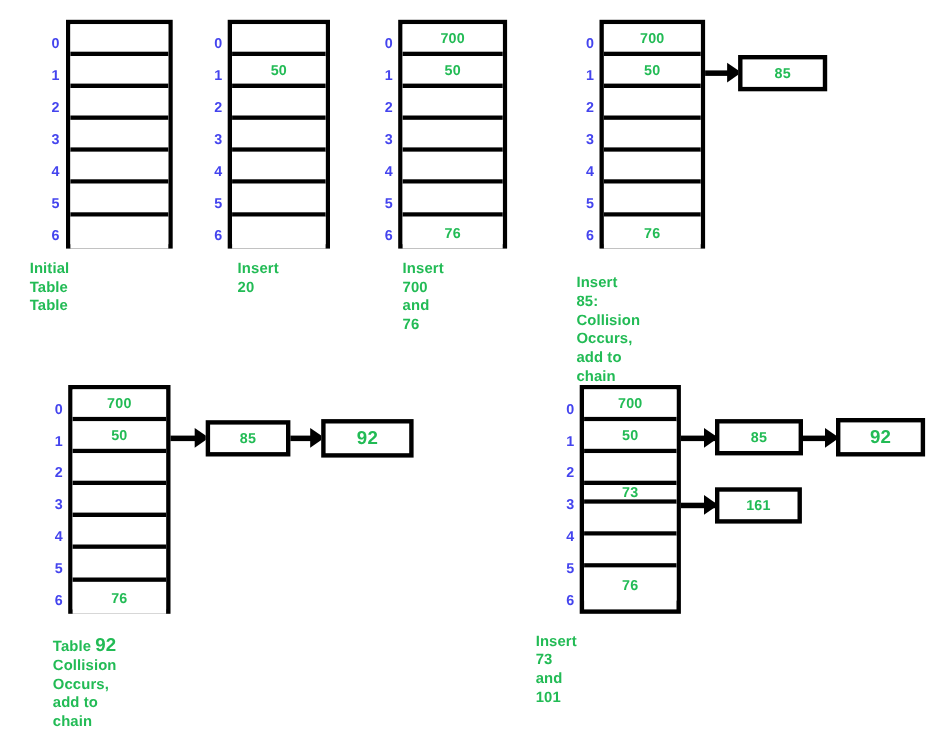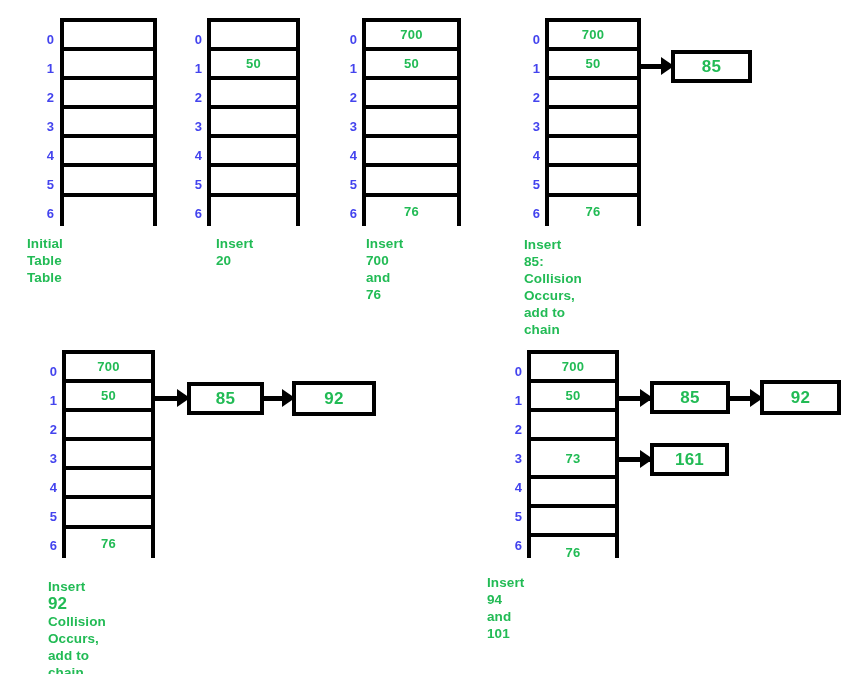--- a/index.html
+++ b/index.html
@@ -64,21 +64,21 @@
   
   .node {
     position: absolute;
     border: 4px solid #000000;
     background: #ffffff;
     box-sizing: border-box;
     display: flex;
     align-items: center;
     justify-content: center;
   }
-  .node .cell-value { font-size: 17px; }
+  .node .cell-value { font-size: 13px; }
   .node.big .cell-value { font-size: 17px; }
 
   
   .arrow {
     position: absolute;
     height: 5px;
     background: #000000;
   }
   .arrow-head {
     position: absolute;
@@ -240,21 +240,21 @@
     <span class="idx" style="left:524px; top:149px;">4</span>
     <span class="idx" style="left:524px; top:178px;">5</span>
     <span class="idx" style="left:524px; top:207px;">6</span>
 
     <div class="arrow" style="left:641px; top:64px; width:28px;"></div>
     <div class="arrow-head" style="left:661px; top:57px;"></div>
     <div class="node" style="left:671px; top:50px; width:81px; height:33px;">
       <span class="cell-value">85</span>
     </div>
 
-    <div class="caption" style="left:524px; top:236px;"><span>Insert 85: Collision</span><br><span>Occurs, add to chain</span></div>
+    <div class="caption" style="left:524px; top:248px;"><span>Insert 85: Collision</span><br><span>Occurs, add to chain</span></div>
   </div>
 
   <div class="diagram">
     <div class="table-wrap" style="left:62px; top:350px; width:93px; height:208px;">
       <div class="row" style="height:29.1px;">
           <span class="cell-value">700</span>
         </div>
       <div class="row" style="height:29.1px;">
           <span class="cell-value">50</span>
         </div>
@@ -287,35 +287,35 @@
     <div class="node" style="left:187px; top:382px; width:77px; height:33px;">
       <span class="cell-value">85</span>
     </div>
 
     <div class="arrow" style="left:264px; top:396px; width:26px;"></div>
     <div class="arrow-head" style="left:282px; top:389px;"></div>
     <div class="node big" style="left:292px; top:381px; width:84px; height:35px;">
       <span class="cell-value">92</span>
     </div>
 
-    <div class="caption" style="left:48px; top:578px;"><span>Insert </span><span class="big">92</span><span>  Collision</span><br><span>Occurs, add to chain</span></div>
+    <div class="caption" style="left:48px; top:578px;"><span>Table </span><span class="big">92</span><span>  Collision</span><br><span>Occurs, add to chain</span></div>
   </div>
 
   <div class="diagram">
     <div class="table-wrap" style="left:527px; top:350px; width:92px; height:208px;">
       <div class="row" style="height:29.1px;">
           <span class="cell-value">700</span>
         </div>
       <div class="row" style="height:29.1px;">
           <span class="cell-value">50</span>
         </div>
       <div class="row" style="height:29.1px;">
           <span class="cell-value"></span>
         </div>
-      <div class="row" style="height:38px;">
+      <div class="row" style="height:17px;">
           <span class="cell-value">73</span>
         </div>
       <div class="row" style="height:29.1px;">
           <span class="cell-value"></span>
         </div>
       <div class="row" style="height:29.1px;">
           <span class="cell-value"></span>
         </div>
       <div class="row" style="height:29.2px;">
           <span class="cell-value">76</span>
@@ -340,16 +340,16 @@
     <div class="node big" style="left:760px; top:380px; width:81px; height:35px;">
       <span class="cell-value">92</span>
     </div>
 
     <div class="arrow" style="left:619px; top:457px; width:32px;"></div>
     <div class="arrow-head" style="left:640px; top:450px;"></div>
     <div class="node" style="left:650px; top:443px; width:79px; height:33px;">
       <span class="cell-value">161</span>
     </div>
 
-    <div class="caption" style="left:487px; top:574px;">Insert 94 and 101</div>
+    <div class="caption" style="left:487px; top:574px;">Insert 73 and 101</div>
   </div>
 
 </div>
 
 </body></html>

